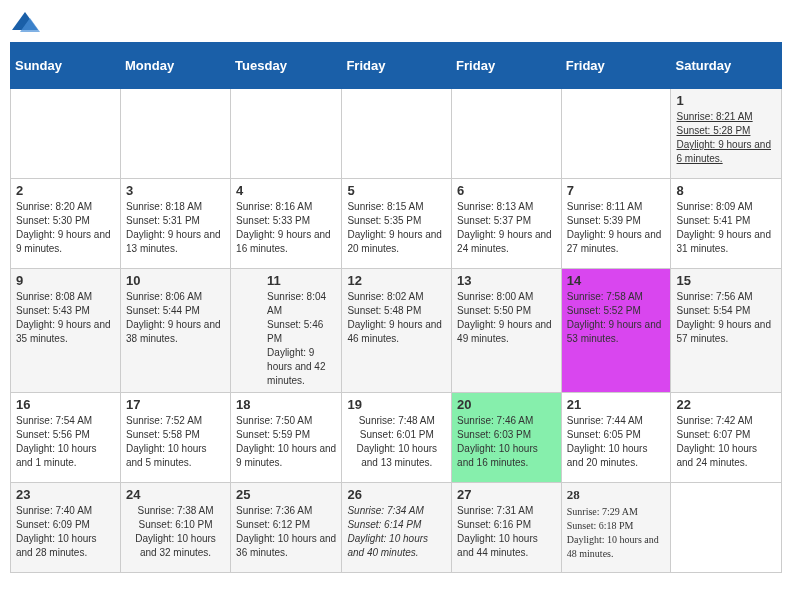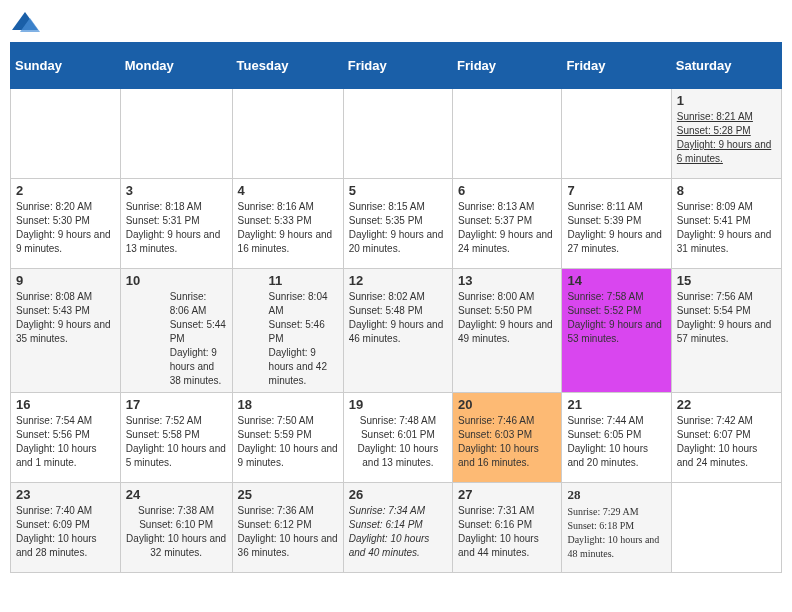--- a/index.html
+++ b/index.html
@@ -184,21 +184,21 @@
       </tr>
       <tr>
         <td style="background: rgb(245, 245, 245);">
           <span class="day-number">9</span>
           <div class="day-info" style="white-space: pre-line;">Sunrise: 8:08 AM
 Sunset: 5:43 PM
 Daylight: 9 hours and 35 minutes.</div>
         </td>
         <td style="background: rgb(245, 245, 245);">
           <span class="day-number">10</span>
-          <div class="day-info" style="white-space: pre-line; margin-left: 44px;">Sunrise: 8:06 AM
+          <div class="day-info" style="white-space: pre-line;">Sunrise: 8:06 AM
 Sunset: 5:44 PM
 Daylight: 9 hours and 38 minutes.</div>
         </td>
         <td style="background: rgb(245, 245, 245); padding-left: 36px;">
           <span class="day-number">11</span>
           <div class="day-info" style="white-space: pre-line;">Sunrise: 8:04 AM
 Sunset: 5:46 PM
 Daylight: 9 hours and 42 minutes.</div>
         </td>
         <td style="background: rgb(245, 245, 245);">
@@ -244,21 +244,21 @@
           <div class="day-info" style="white-space: pre-line;">Sunrise: 7:50 AM
 Sunset: 5:59 PM
 Daylight: 10 hours and 9 minutes.</div>
         </td>
         <td style="background: rgb(255, 255, 255);">
           <span class="day-number">19</span>
           <div class="day-info" style="white-space: pre-line; text-align: center;">Sunrise: 7:48 AM
 Sunset: 6:01 PM
 Daylight: 10 hours and 13 minutes.</div>
         </td>
-        <td style="background: #fdba74;">
+        <td style="background: #86efac;">
           <span class="day-number">20</span>
           <div class="day-info" style="white-space: pre-line;">Sunrise: 7:46 AM
 Sunset: 6:03 PM
 Daylight: 10 hours and 16 minutes.</div>
         </td>
         <td style="background: rgb(255, 255, 255);">
           <span class="day-number">21</span>
           <div class="day-info" style="white-space: pre-line;">Sunrise: 7:44 AM
 Sunset: 6:05 PM
 Daylight: 10 hours and 20 minutes.</div>

